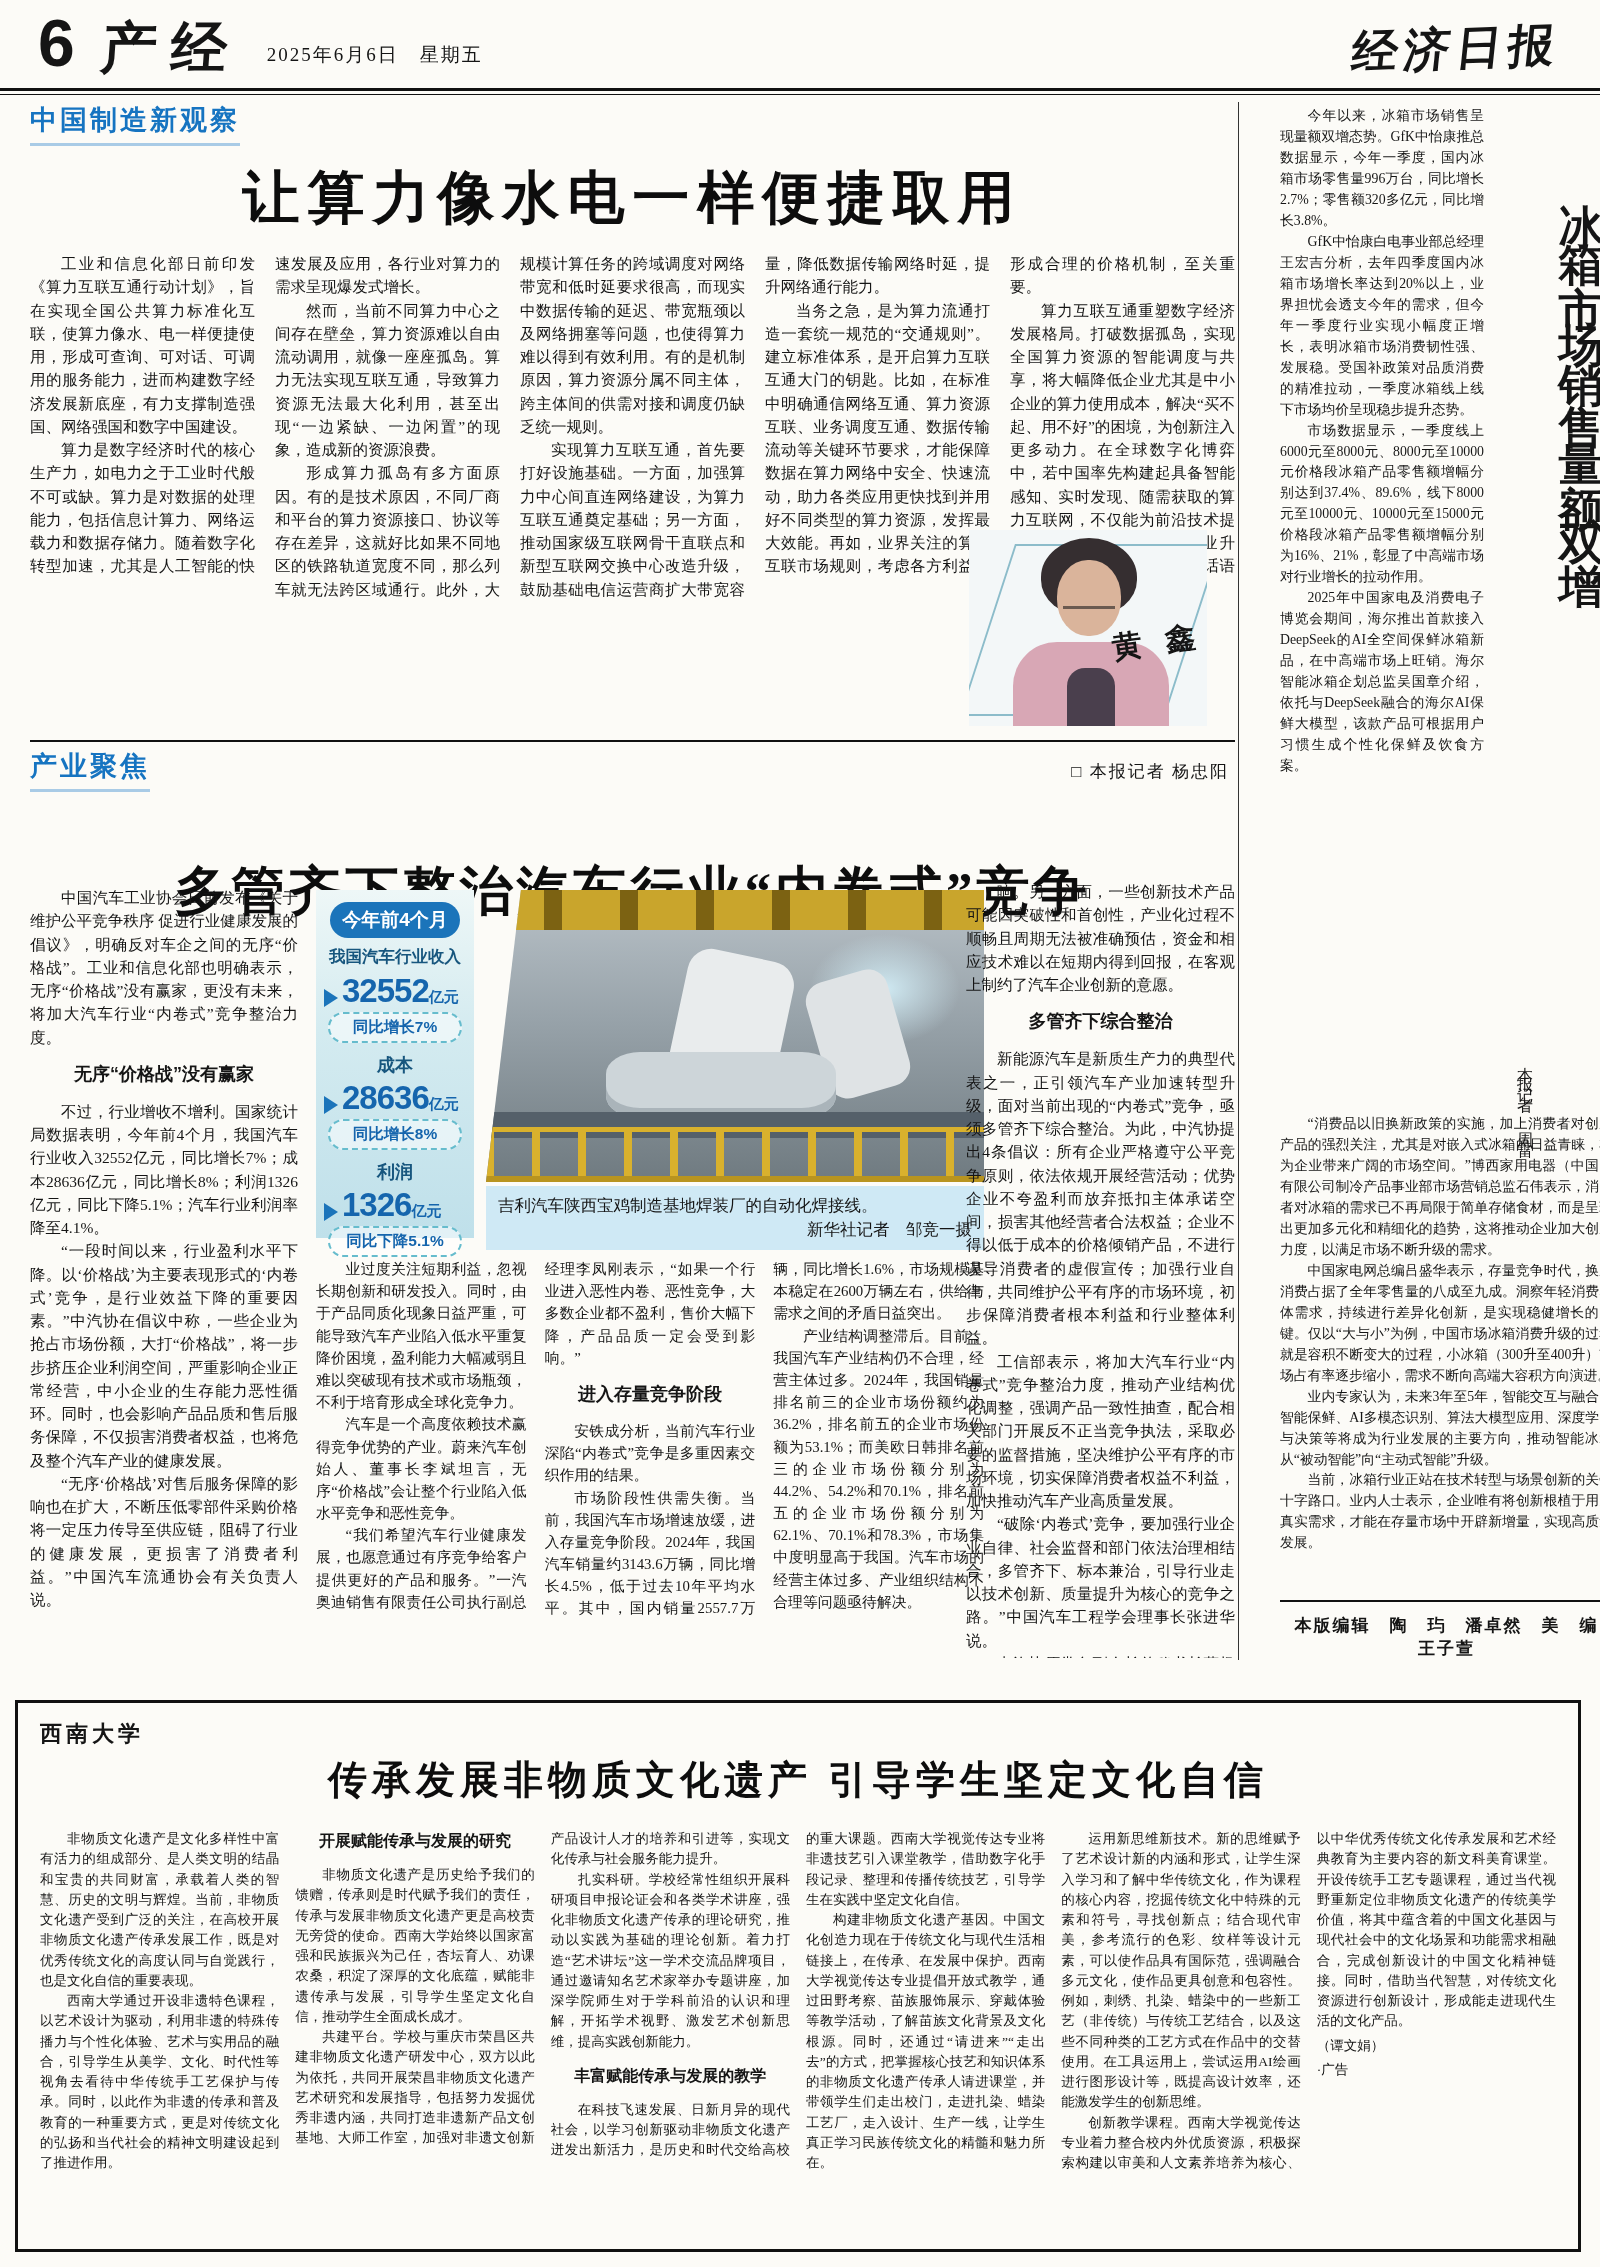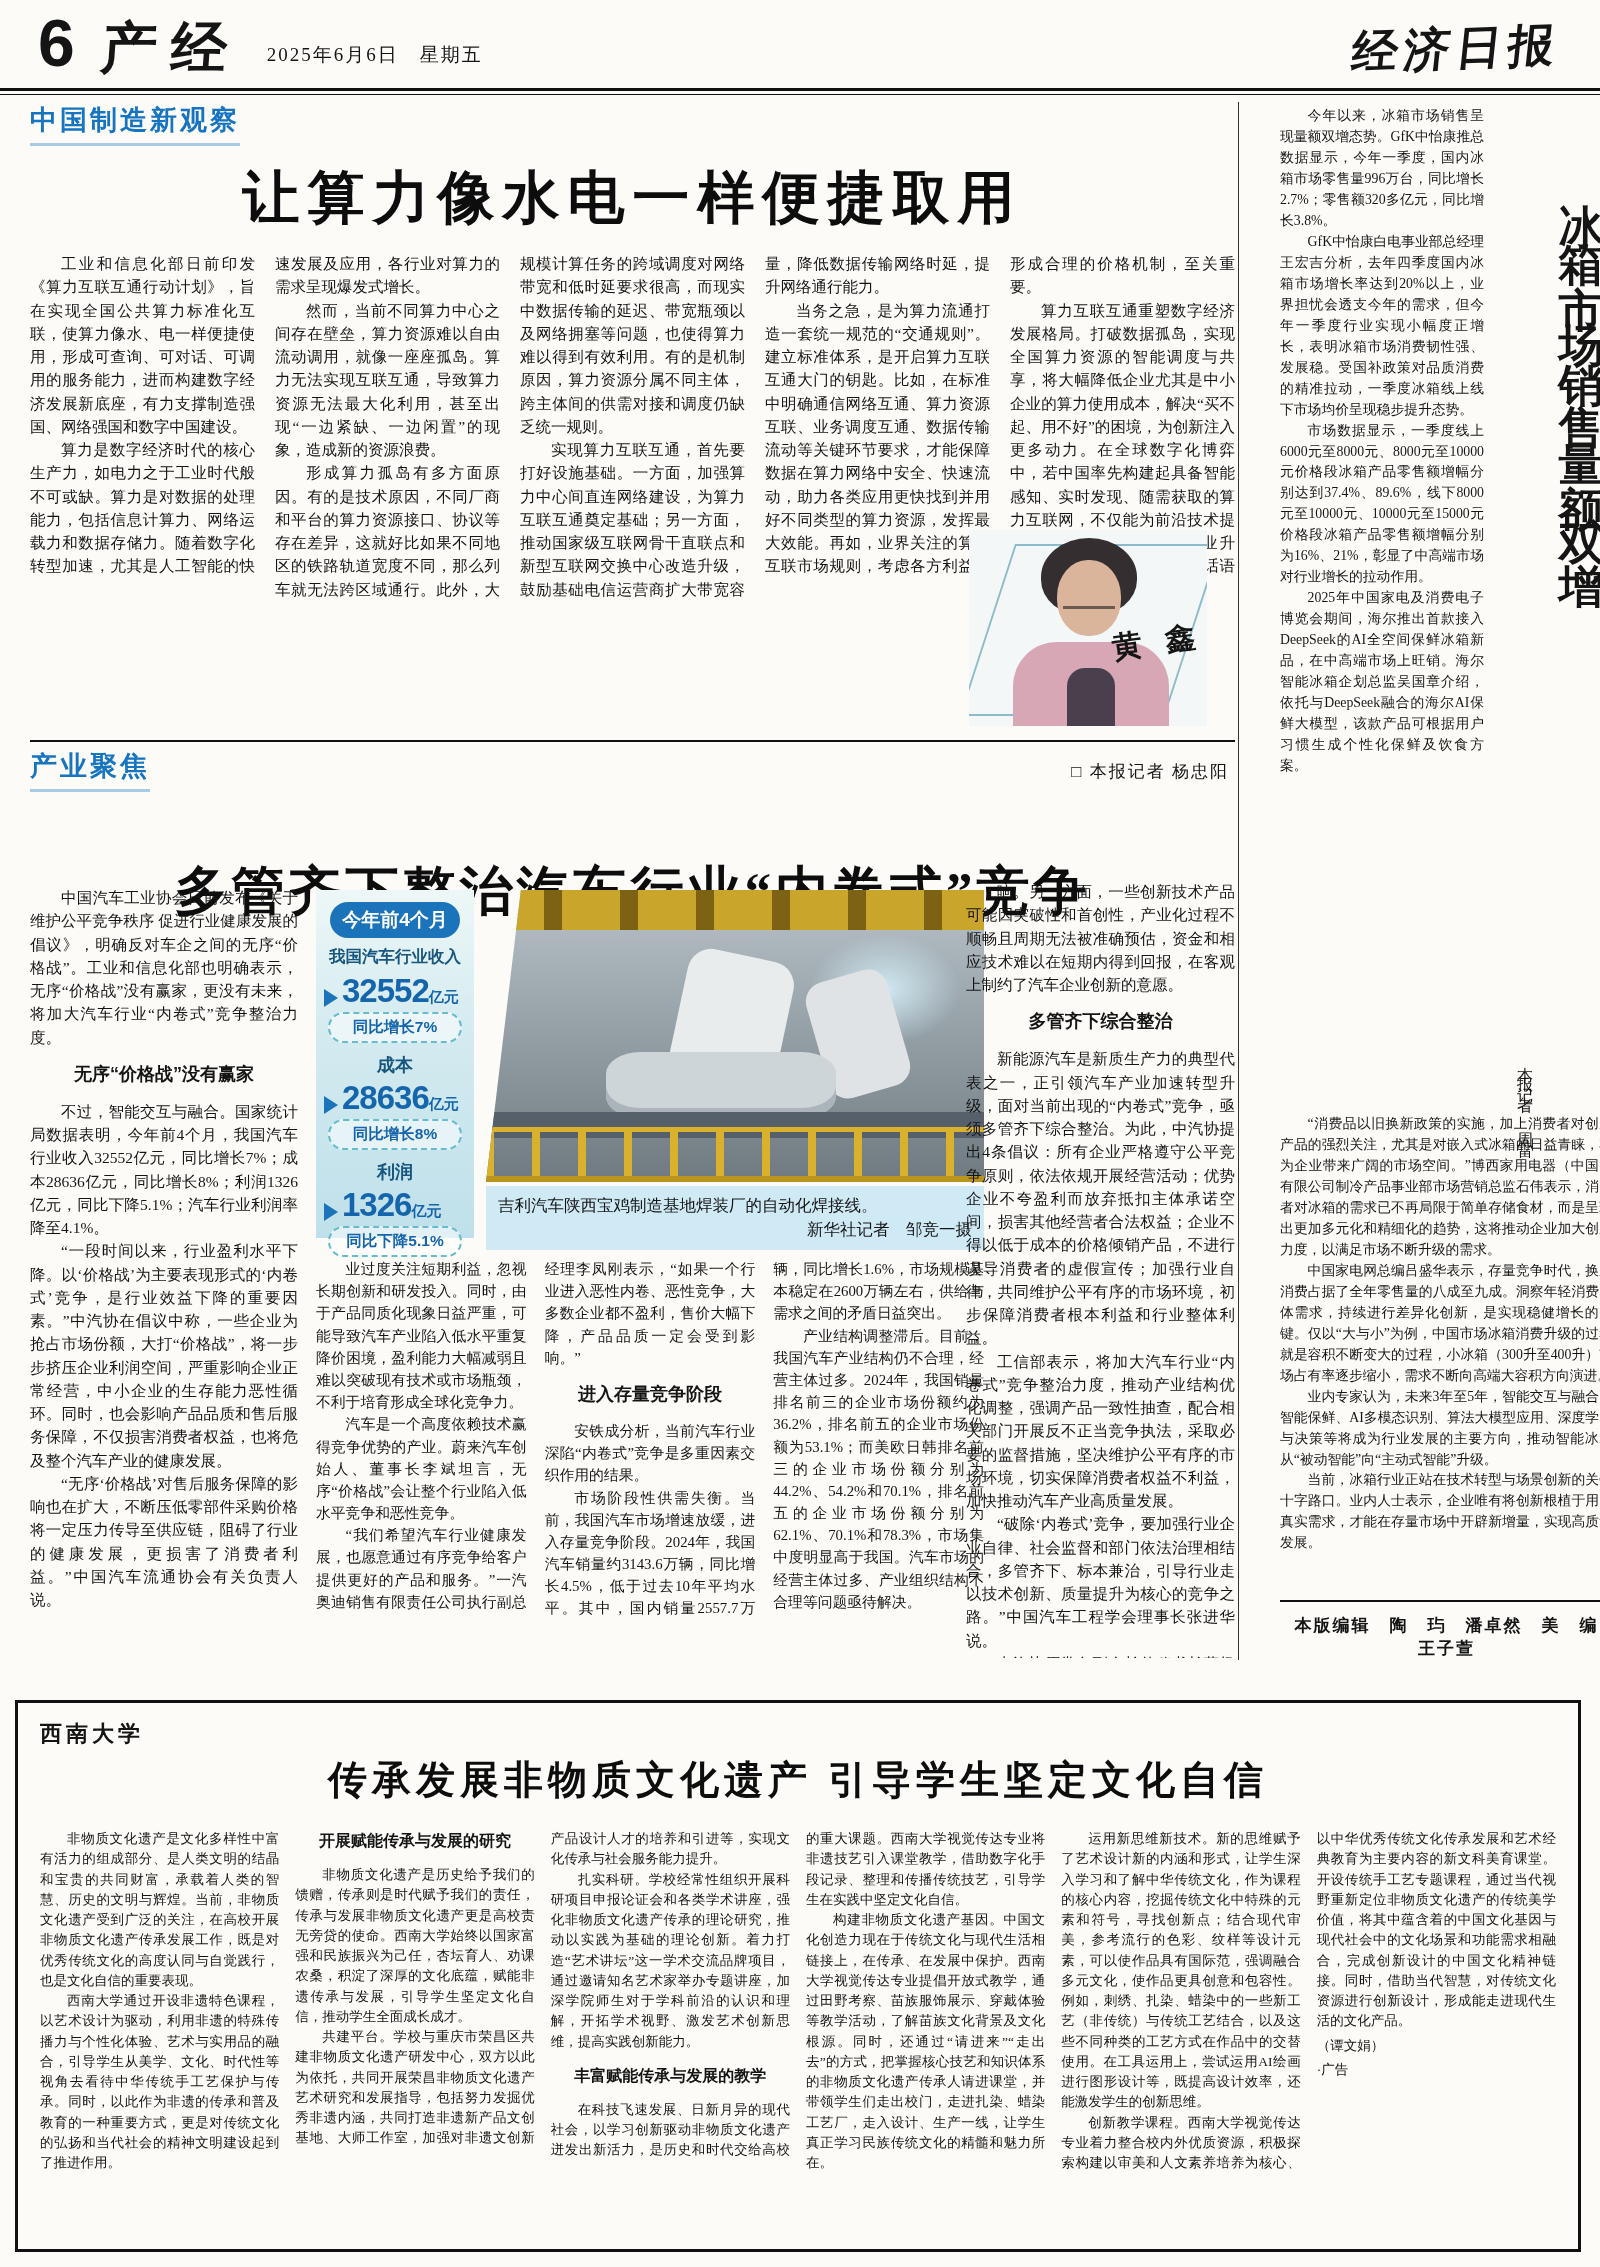--- a/index.html
+++ b/index.html
@@ -136,21 +136,21 @@
   </div>
 
   <div class="a2">
     <span class="kicker">产业聚焦</span>
     <div class="byline">□ 本报记者 杨忠阳</div>
     <div class="headline">多管齐下整治汽车行业“内卷式”竞争</div>
 
     <div class="a2-col1">
         <p class="para">中国汽车工业协会日前发布《关于维护公平竞争秩序 促进行业健康发展的倡议》，明确反对车企之间的无序“价格战”。工业和信息化部也明确表示，无序“价格战”没有赢家，更没有未来，将加大汽车行业“内卷式”竞争整治力度。</p>
         <div class="subhead">无序“价格战”没有赢家</div>
-        <p class="para">不过，智能交互与融合。国家统计局数据表明，今年前4个月，我国汽车行业收入32552亿元，同比增长7%；成本28636亿元，同比增长8%；利润1326亿元，同比下降5.1%；汽车行业利润率降至4.1%。</p>
+        <p class="para">不过，行业增收不增利。国家统计局数据表明，今年前4个月，我国汽车行业收入32552亿元，同比增长7%；成本28636亿元，同比增长8%；利润1326亿元，同比下降5.1%；汽车行业利润率降至4.1%。</p>
         <p class="para">“一段时间以来，行业盈利水平下降。以‘价格战’为主要表现形式的‘内卷式’竞争，是行业效益下降的重要因素。”中汽协在倡议中称，一些企业为抢占市场份额，大打“价格战”，将一步步挤压企业利润空间，严重影响企业正常经营，中小企业的生存能力恶性循环。同时，也会影响产品品质和售后服务保障，不仅损害消费者权益，也将危及整个汽车产业的健康发展。</p>
         <p class="para">“无序‘价格战’对售后服务保障的影响也在扩大，不断压低零部件采购价格将一定压力传导至供应链，阻碍了行业的健康发展，更损害了消费者利益。”中国汽车流通协会有关负责人说。</p>
       </div>
 
     <div class="a2-mid">
       <div class="infographic">
         <div class="ig-tag">今年前4个月</div>
         <div class="ig-title">我国汽车行业收入</div>
         <div class="ig-value"><span class="tri"></span><b>32552</b><span class="unit">亿元</span></div>
         <div class="ig-change">同比增长7%</div>

